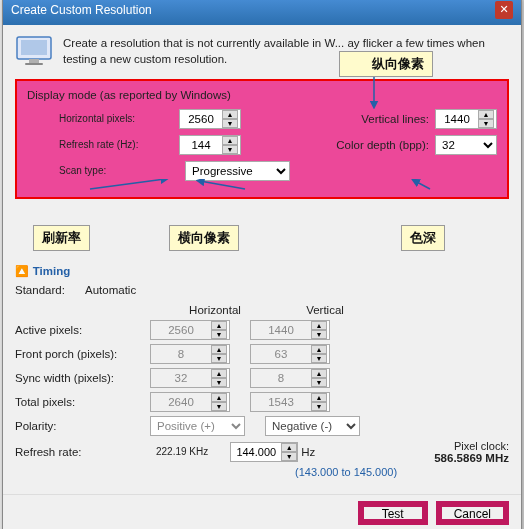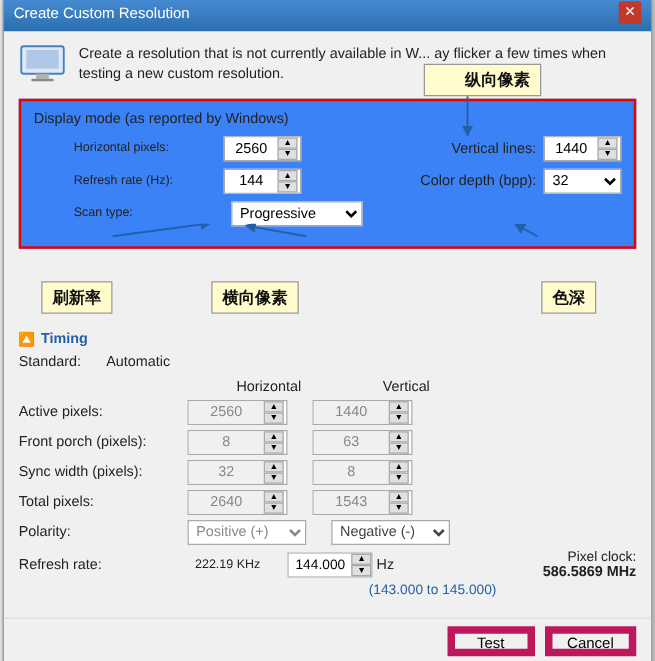--- a/index.html
+++ b/index.html
@@ -63,21 +63,21 @@
     .intro-text {
       font-size: 11.5px;
       color: #222;
       line-height: 1.4;
     }
     
     .display-mode-section {
       border: 2px solid #e00;
       padding: 8px 10px 10px 10px;
       margin-bottom: 10px;
-      background: #3b82f6;
+      background: #ec4899;
       position: relative;
     }
     .section-label {
       font-size: 11.5px;
       color: #222;
       margin-bottom: 8px;
     }
     .form-row {
       display: flex;
       align-items: center;
@@ -416,21 +416,21 @@
             <path d="M0,0 L0,6 L6,3 z" fill="#2460a7"></path>
           </marker>
         </defs>
         <line x1="20" y1="2" x2="20" y2="36" stroke="#2460a7" stroke-width="1.5" marker-end="url(#ah1)"></line>
       </svg>
 
       <div class="tooltip-box" style="bottom: -52px; left: 18px;">刷新率</div>
 
       <div class="tooltip-box" style="bottom: -52px; left: 154px;">横向像素</div>
 
-      <div class="tooltip-box" style="bottom: -52px; right: 32px;">色深</div>
+      <div class="tooltip-box" style="bottom: -52px; right: 64px;">色深</div>
 
       <svg class="arrow-svg" style="bottom:-60px; left:0; width:520px; height:80px; pointer-events:none;">
         <defs>
           <marker id="ah2" markerWidth="6" markerHeight="6" refX="3" refY="3" orient="auto">
             <path d="M0,0 L0,6 L6,3 z" fill="#2460a7"></path>
           </marker>
           <marker id="ah3" markerWidth="6" markerHeight="6" refX="3" refY="3" orient="auto">
             <path d="M0,0 L0,6 L6,3 z" fill="#2460a7"></path>
           </marker>
           <marker id="ah4" markerWidth="6" markerHeight="6" refX="3" refY="3" orient="auto">

